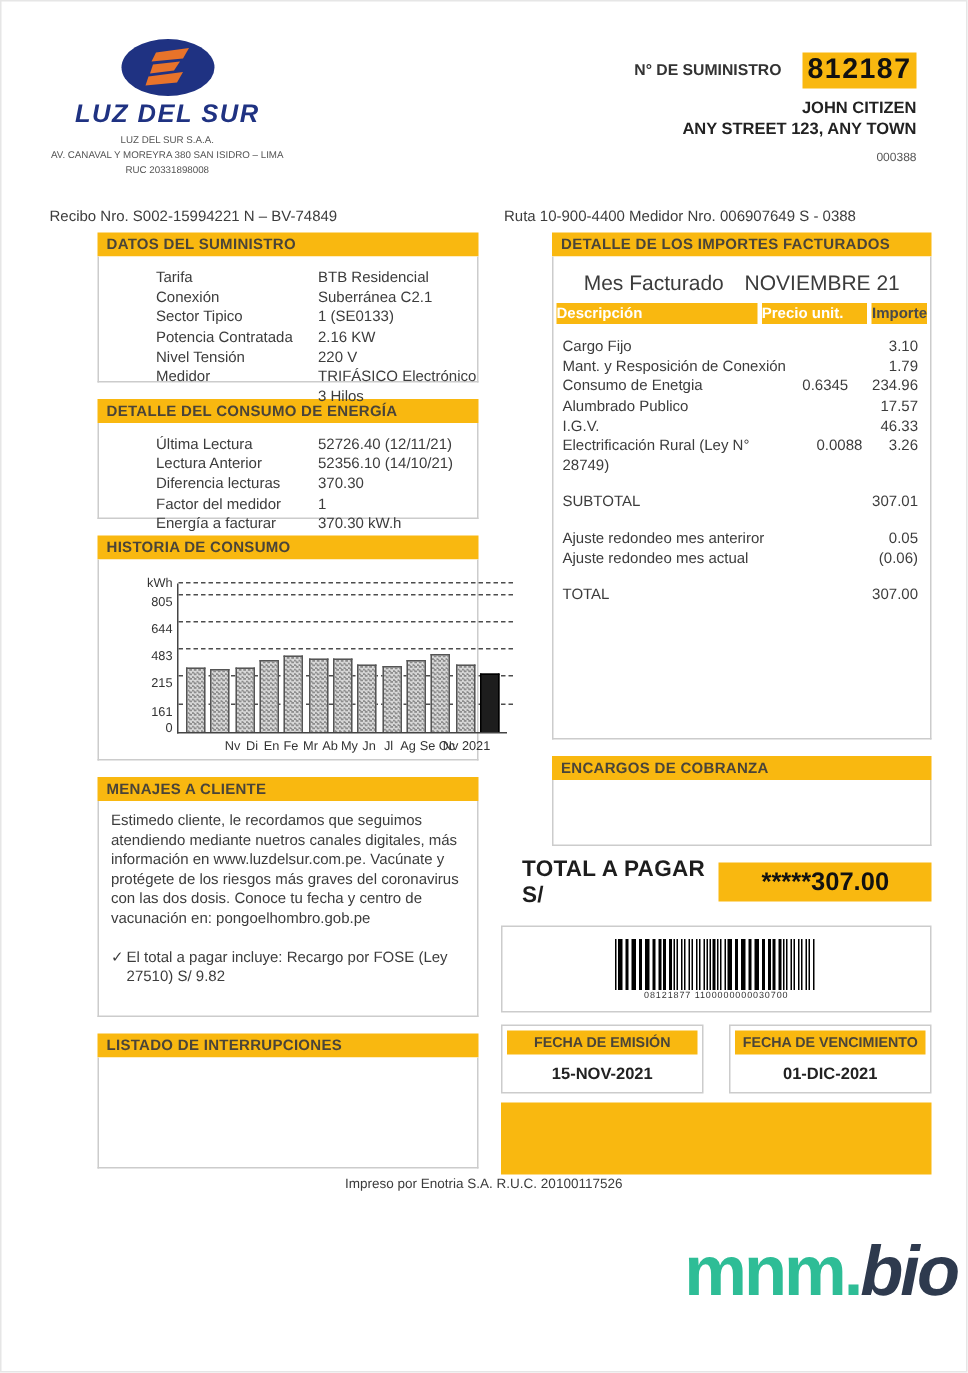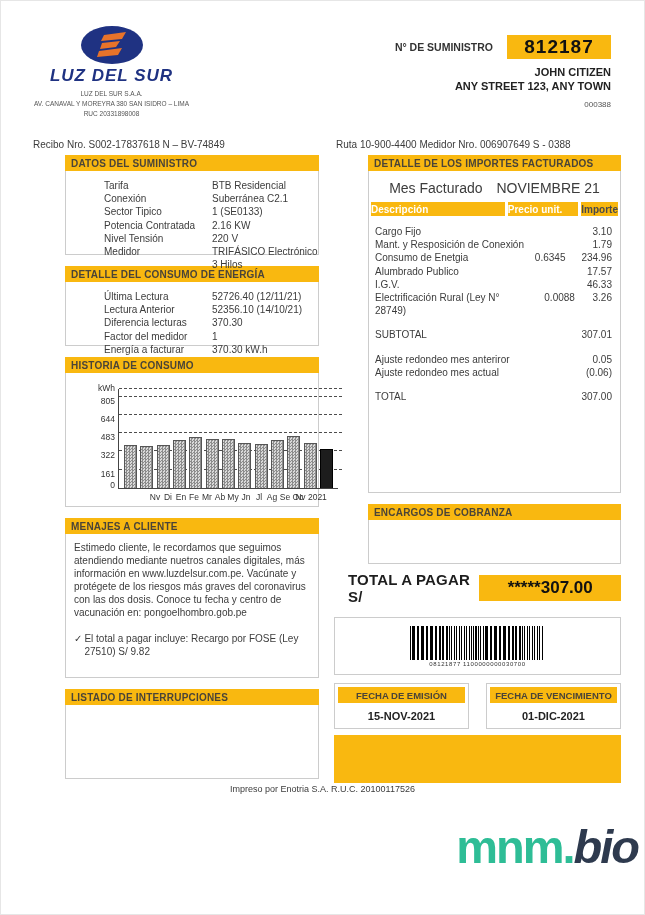--- a/index.html
+++ b/index.html
@@ -8,21 +8,21 @@
           border:1px solid #e6e6e6; color:#3c3c3c; overflow:hidden; }
 
   
   .logo-wrap { position:absolute; left:28px; top:24px; width:165px; text-align:center; }
   .logo-oval { display:block; margin:0 auto; }
   .brand { font-size:17px; font-weight:bold; font-style:italic; color:#1F3282; letter-spacing:1px; margin-top:1px; }
   .addr { font-size:6.5px; line-height:1.55; color:#555; margin-top:3px; }
 
   .supply { position:absolute; top:34px; right:33px; display:flex; align-items:center; }
   .supply-label { font-size:10.5px; font-weight:bold; color:#333; margin-right:14px; }
-  .supply-box { background:var(--accent); width:104px; height:24px; text-align:center;
+  .supply-box { background:var(--accent); width:76px; height:24px; text-align:center;
                 font-size:19px; font-weight:bold; color:#111; line-height:24px; letter-spacing:1px; }
   .customer { position:absolute; right:33px; top:64px; text-align:right; }
   .customer-name, .customer-address { font-size:11px; font-weight:bold; color:#222; line-height:1.3; }
   .customer-code { font-size:8px; color:#555; margin-top:6px; }
 
   
   .col { position:absolute; top:138px; }
   .col-left  { left:30px;  width:288px; }
   .col-right { left:333px; width:287px; }
   .pre-line { font-size:10px; height:14px; margin:0 0 2px 2px; color:#3c3c3c; }
@@ -129,21 +129,21 @@
     <span class="supply-box">812187</span>
   </div>
 
   <div class="customer">
     <div class="customer-name">JOHN CITIZEN</div>
     <div class="customer-address">ANY STREET 123, ANY TOWN</div>
     <div class="customer-code">000388</div>
   </div>
 
   <div class="col col-left">
-    <div class="pre-line">Recibo Nro. S002-17837618 N – BV-74849</div>
+    <div class="pre-line">Recibo Nro. S002-15994221 N – BV-74849</div>
 
     <div class="sec">
       <div class="sec-h">DATOS DEL SUMINISTRO</div>
       <div class="sec-b lv-rows" style="height:84px">
           <div class="lv-row">
             <span class="lv-label">Tarifa</span>
             <span class="lv-value">BTB Residencial</span>
           </div>
           <div class="lv-row">
             <span class="lv-label">Conexión</span>
@@ -202,21 +202,21 @@
             <span class="yunit">kWh</span>
           <div class="grid" style="bottom: 91.4773px;"></div>
               <div class="grid" style="bottom: 73.1818px;"></div>
               <div class="grid" style="bottom: 54.8864px;"></div>
               <div class="grid" style="bottom: 36.5909px;"></div>
               <div class="grid" style="bottom: 18.2955px;"></div>
               <div class="grid" style="bottom: 98.6364px;"></div>
               <span class="ylab" style="bottom: 82.4773px;">805</span>
               <span class="ylab" style="bottom: 64.1818px;">644</span>
               <span class="ylab" style="bottom: 45.8864px; margin-top: 32px;">483</span>
-              <span class="ylab" style="bottom: 27.5909px;">322</span>
+              <span class="ylab" style="bottom: 27.5909px;">215</span>
               <span class="ylab" style="bottom: 9.29545px;">161</span>
               <span class="ylab" style="bottom: -2px;">0</span>
               <div class="bars">
                 <div class="bar" style="height: 43.1818px;"></div>
                 <div class="bar" style="height: 42.0455px;"></div>
                 <div class="bar" style="height: 43.1818px;"></div>
                 <div class="bar" style="height: 48.2955px;"></div>
                 <div class="bar" style="height: 50.5682px;"></div>
                 <div class="bar" style="height: 48.8636px;"></div>
                 <div class="bar" style="height: 49.4318px;"></div>

